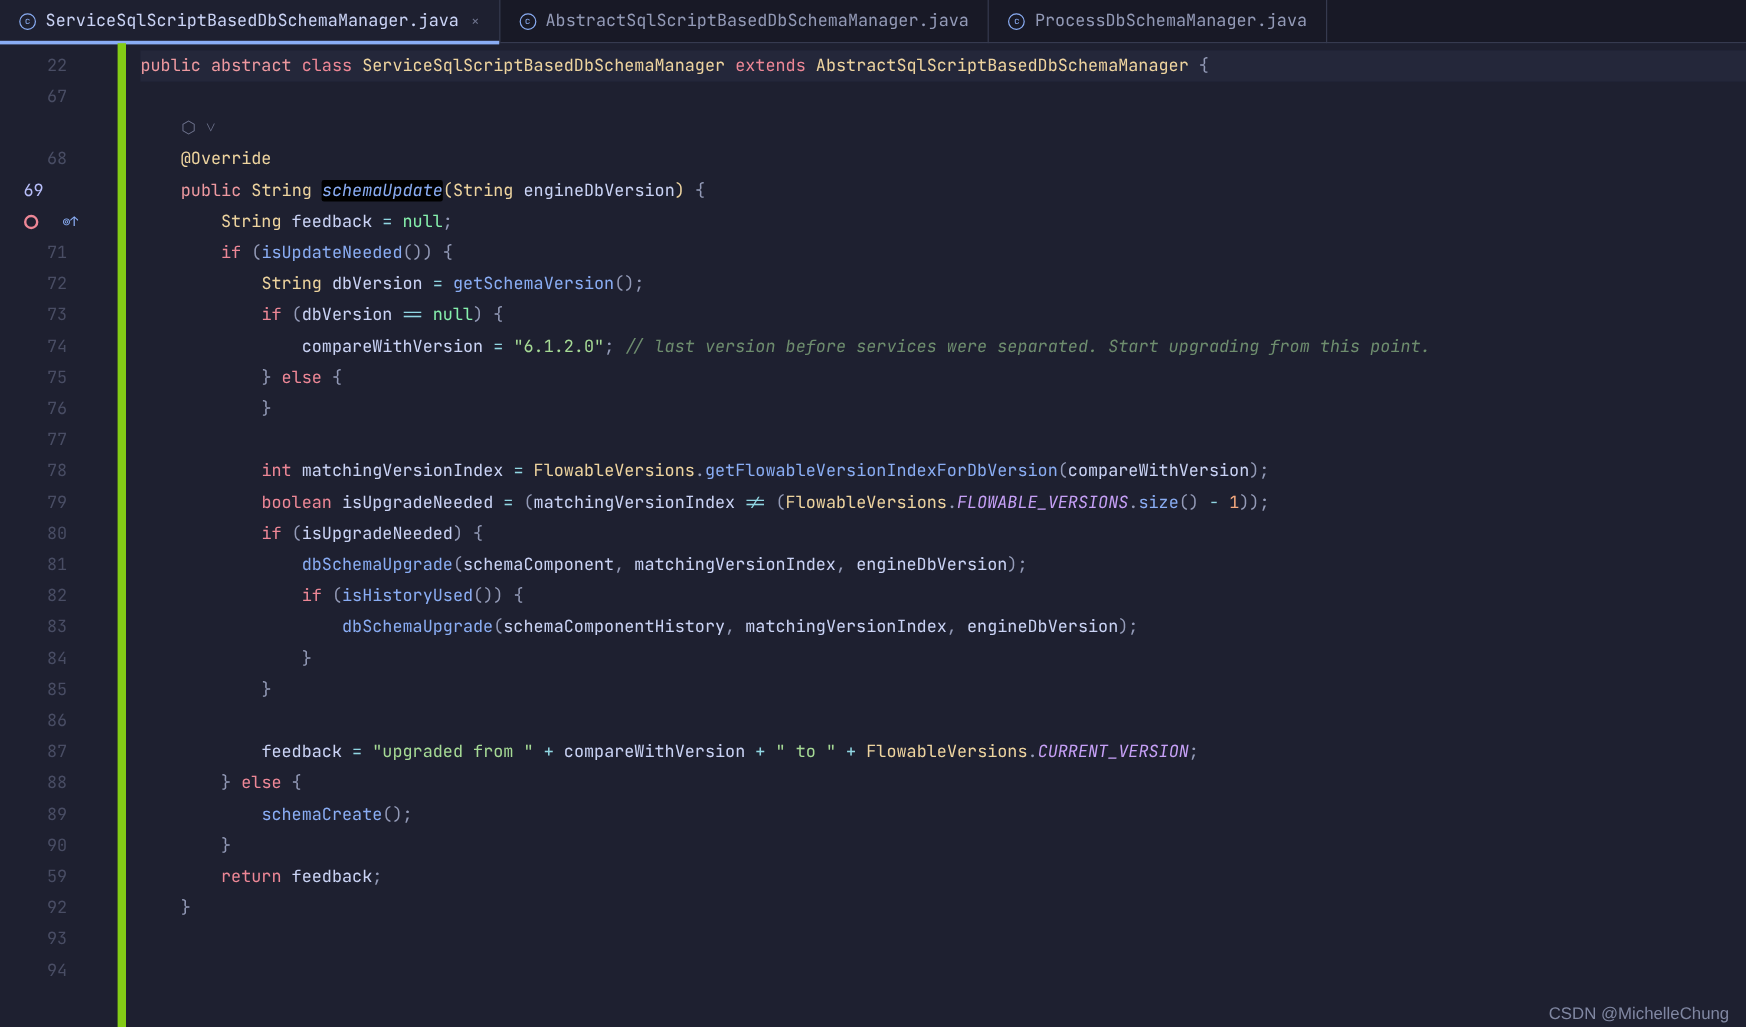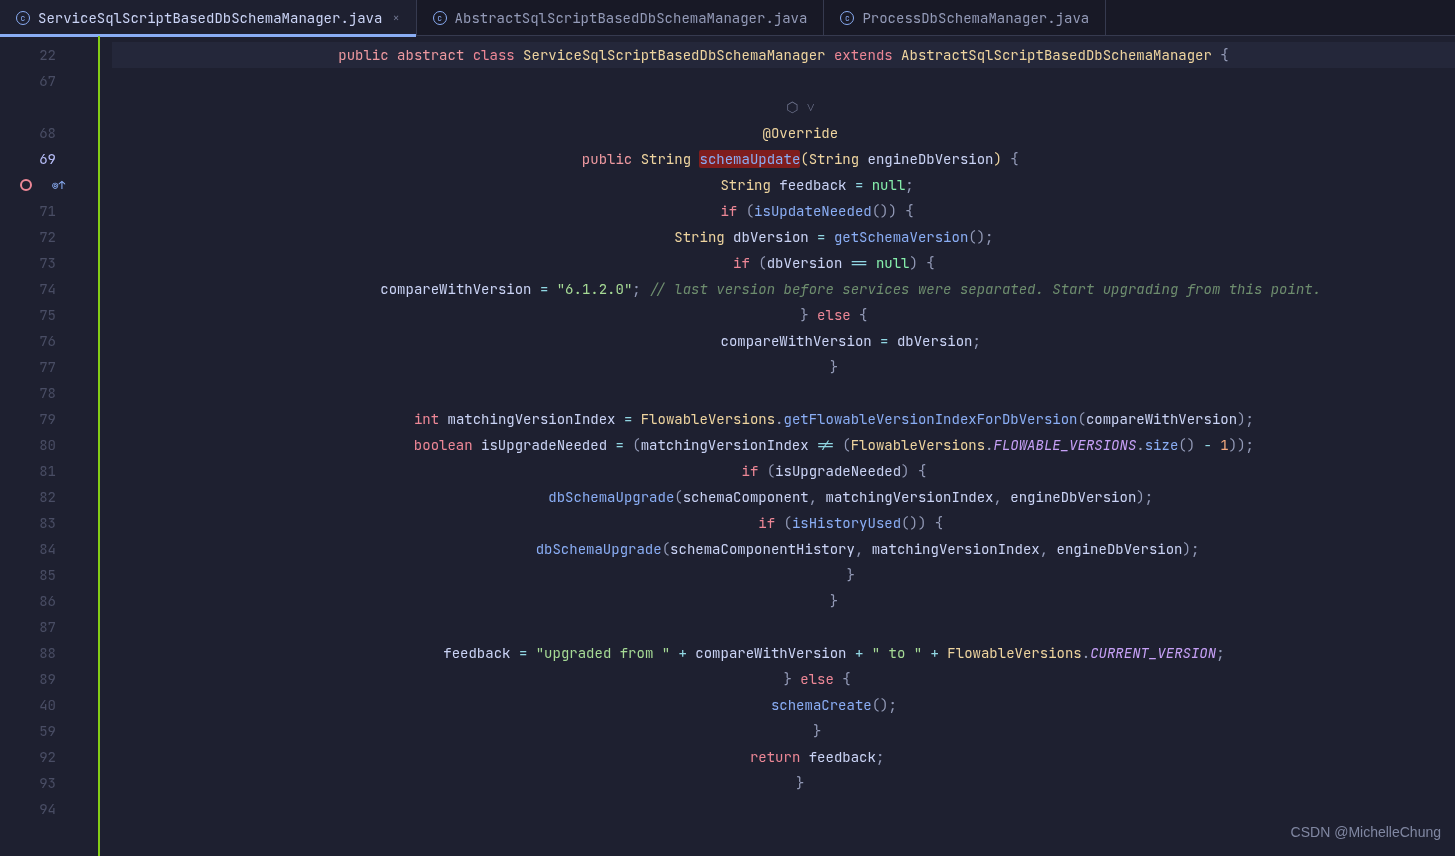--- a/index.html
+++ b/index.html
@@ -70,45 +70,44 @@
       color: #494d64;
       user-select: none;
       padding-top: 6px;
       position: relative;
     }
     .gutter-line {
       height: 26px;
       line-height: 26px;
       position: relative;
     }
-    .gutter-line.highlight-line { color: #b7bdf8; }
+    .gutter-line.highlight-line { color: #b7bdf8; text-align: center; }
     .gutter-icons {
       position: absolute;
       left: 44px;
       display: flex;
       align-items: center;
       height: 26px;
     }
     .marker-circle {
       width: 12px;
       height: 12px;
       border: 2px solid #ed8796;
       border-radius: 50%;
     }
     .marker-override {
       color: #8aadf4;
       font-size: 11px;
     }
     .code {
       flex: 1;
       padding-top: 6px;
-      border-left: 2px solid #84cc16;
+      border-left: 7px solid #84cc16;
       padding-left: 12px;
       position: relative;
-      text-align: center;
     }
     .code-line {
       height: 26px;
       line-height: 26px;
       white-space: pre;
       position: relative;
     }
     .context-line {
       background: #24273a;
     }
@@ -122,34 +121,35 @@
     .number { color: #f5a97f; }
     .const-static { color: #c6a0f6; font-style: italic; }
     .param { color: #cad3f5; }
     .var { color: #cad3f5; }
     .null-kw { color: #86efac; }
     .punct { color: #939ab7; }
     .brace-hl { color: #eed49f; }
     .op { color: #91d7e3; }
     .annotation { color: #eed49f; }
     .highlight-sel {
-      background: #7f1d1d;
+      background: #000000;
       border-radius: 2px;
+      font-style: italic;
     }
     .structure-icon {
       display: inline-flex;
       align-items: center;
       color: #6e738d;
       font-size: 14px;
       padding-left: 34px;
       height: 26px;
     }
     .watermark {
       position: absolute;
-      bottom: 16px;
+      bottom: 4px;
       right: 14px;
       color: #8087a2;
       font-size: 14px;
       font-family: Arial, sans-serif;
     }
   </style>
 </head>
 <body>
 
 <div class="tabs">
@@ -197,40 +197,39 @@
     <div class="gutter-line">80</div>
     <div class="gutter-line">81</div>
     <div class="gutter-line">82</div>
     <div class="gutter-line">83</div>
     <div class="gutter-line">84</div>
     <div class="gutter-line">85</div>
     <div class="gutter-line">86</div>
     <div class="gutter-line">87</div>
     <div class="gutter-line">88</div>
     <div class="gutter-line">89</div>
-    <div class="gutter-line">40</div>
+    <div class="gutter-line">90</div>
     <div class="gutter-line">59</div>
     <div class="gutter-line">92</div>
     <div class="gutter-line">93</div>
     <div class="gutter-line">94</div>
   </div>
 
   <div class="code">
     <div class="code-line context-line"><span class="keyword-mod">public </span><span class="keyword-mod">abstract </span><span class="keyword">class </span><span class="type">ServiceSqlScriptBasedDbSchemaManager </span><span class="keyword">extends </span><span class="type">AbstractSqlScriptBasedDbSchemaManager </span><span class="punct">{</span></div>
     <div class="code-line"></div>
     <div class="structure-icon">⬡ ˅</div>
     <div class="code-line">    <span class="annotation">@Override</span></div>
     <div class="code-line">    <span class="keyword-mod">public </span><span class="type">String </span><span class="method highlight-sel">schemaUpdate</span><span class="brace-hl">(</span><span class="type">String </span><span class="param">engineDbVersion</span><span class="brace-hl">) </span><span class="punct">{</span></div>
     <div class="code-line">        <span class="type">String </span><span class="var">feedback </span><span class="op">= </span><span class="null-kw">null</span><span class="punct">;</span></div>
     <div class="code-line">        <span class="keyword">if </span><span class="punct">(</span><span class="method-call">isUpdateNeeded</span><span class="punct">()</span><span class="punct">) </span><span class="punct">{</span></div>
     <div class="code-line">            <span class="type">String </span><span class="var">dbVersion </span><span class="op">= </span><span class="method-call">getSchemaVersion</span><span class="punct">();</span></div>
     <div class="code-line">            <span class="keyword">if </span><span class="punct">(</span><span class="var">dbVersion </span><span class="op">== </span><span class="null-kw">null</span><span class="punct">) </span><span class="punct">{</span></div>
     <div class="code-line">                <span class="var">compareWithVersion </span><span class="op">= </span><span class="string">"6.1.2.0"</span><span class="punct">; </span><span class="comment">// last version before services were separated. Start upgrading from this point.</span></div>
     <div class="code-line">            <span class="punct">} </span><span class="keyword">else </span><span class="punct">{</span></div>
-    <div class="code-line">                <span class="var">compareWithVersion </span><span class="op">= </span><span class="var">dbVersion</span><span class="punct">;</span></div>
     <div class="code-line">            <span class="punct">}</span></div>
     <div class="code-line"></div>
     <div class="code-line">            <span class="keyword">int </span><span class="var">matchingVersionIndex </span><span class="op">= </span><span class="type">FlowableVersions</span><span class="punct">.</span><span class="method-call">getFlowableVersionIndexForDbVersion</span><span class="punct">(</span><span class="var">compareWithVersion</span><span class="punct">);</span></div>
     <div class="code-line">            <span class="keyword">boolean </span><span class="var">isUpgradeNeeded </span><span class="op">= </span><span class="punct">(</span><span class="var">matchingVersionIndex </span><span class="op">!= </span><span class="punct">(</span><span class="type">FlowableVersions</span><span class="punct">.</span><span class="const-static">FLOWABLE_VERSIONS</span><span class="punct">.</span><span class="method-call">size</span><span class="punct">() </span><span class="op">- </span><span class="number">1</span><span class="punct">));</span></div>
     <div class="code-line">            <span class="keyword">if </span><span class="punct">(</span><span class="var">isUpgradeNeeded</span><span class="punct">) </span><span class="punct">{</span></div>
     <div class="code-line">                <span class="method-call">dbSchemaUpgrade</span><span class="punct">(</span><span class="var">schemaComponent</span><span class="punct">, </span><span class="var">matchingVersionIndex</span><span class="punct">, </span><span class="var">engineDbVersion</span><span class="punct">);</span></div>
     <div class="code-line">                <span class="keyword">if </span><span class="punct">(</span><span class="method-call">isHistoryUsed</span><span class="punct">()) </span><span class="punct">{</span></div>
     <div class="code-line">                    <span class="method-call">dbSchemaUpgrade</span><span class="punct">(</span><span class="var">schemaComponentHistory</span><span class="punct">, </span><span class="var">matchingVersionIndex</span><span class="punct">, </span><span class="var">engineDbVersion</span><span class="punct">);</span></div>
     <div class="code-line">                <span class="punct">}</span></div>
     <div class="code-line">            <span class="punct">}</span></div>

